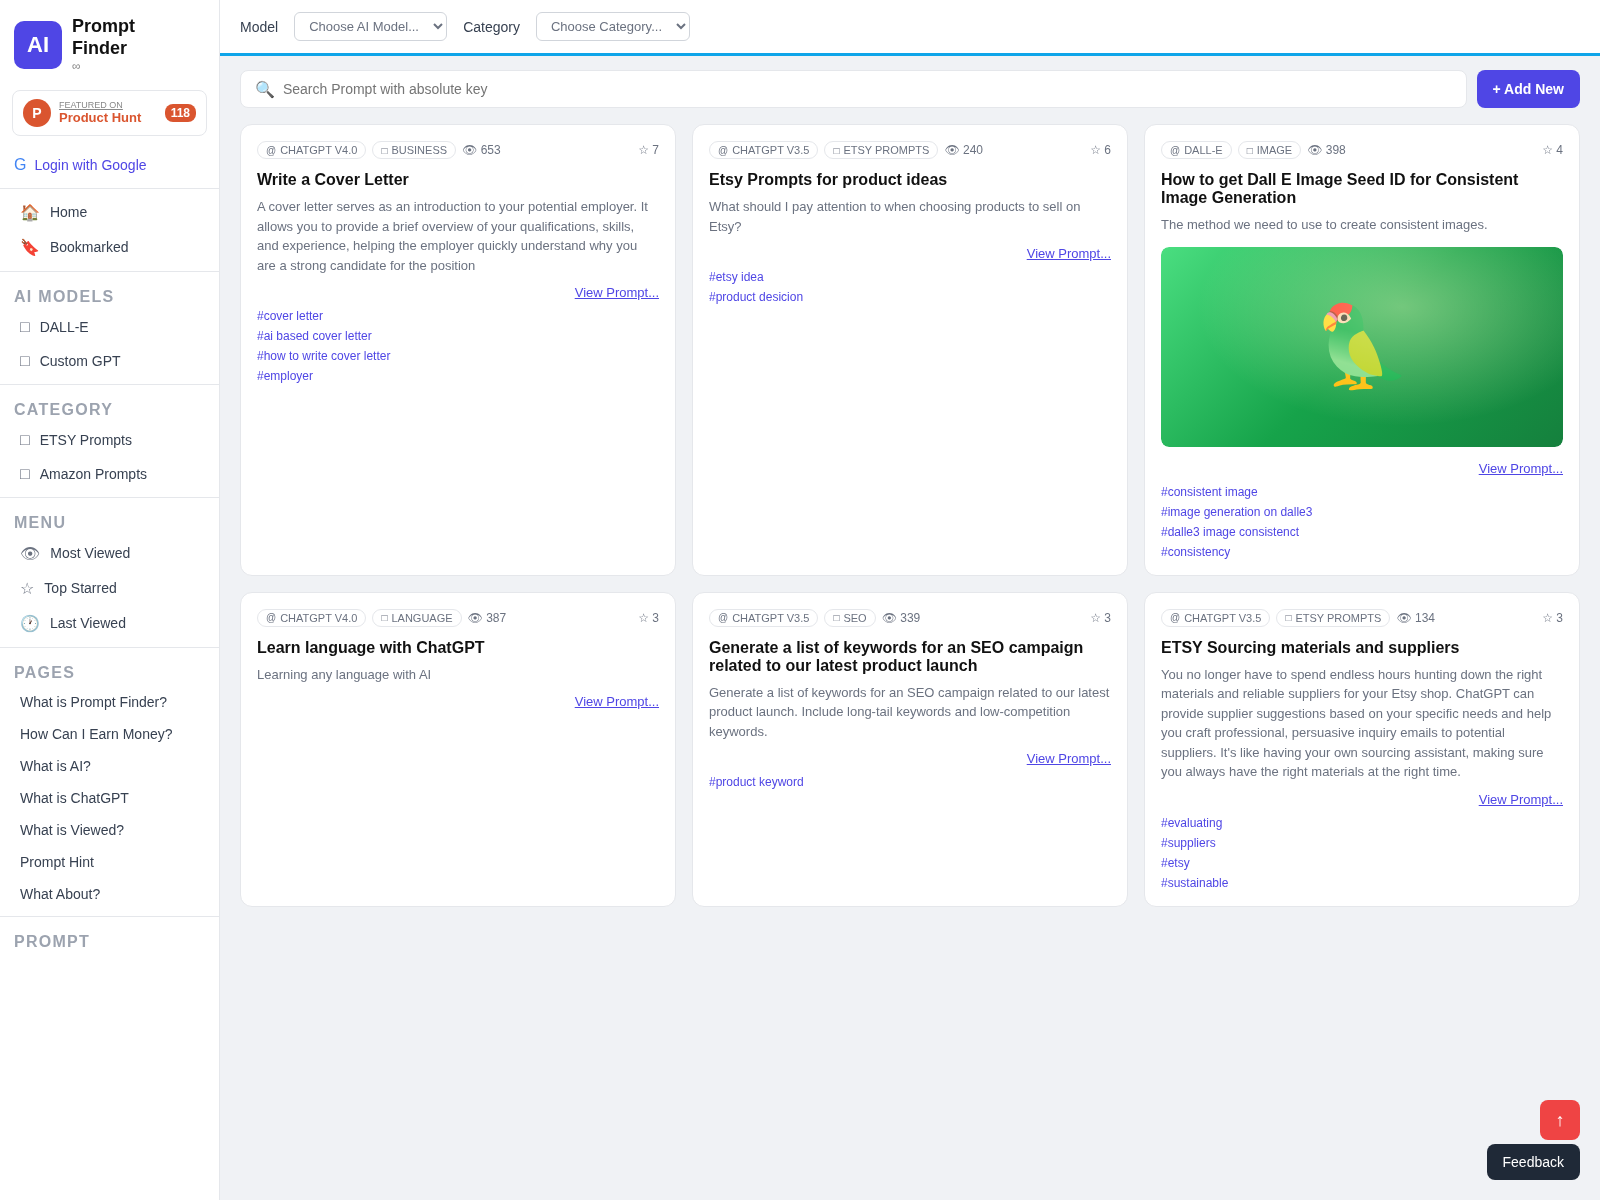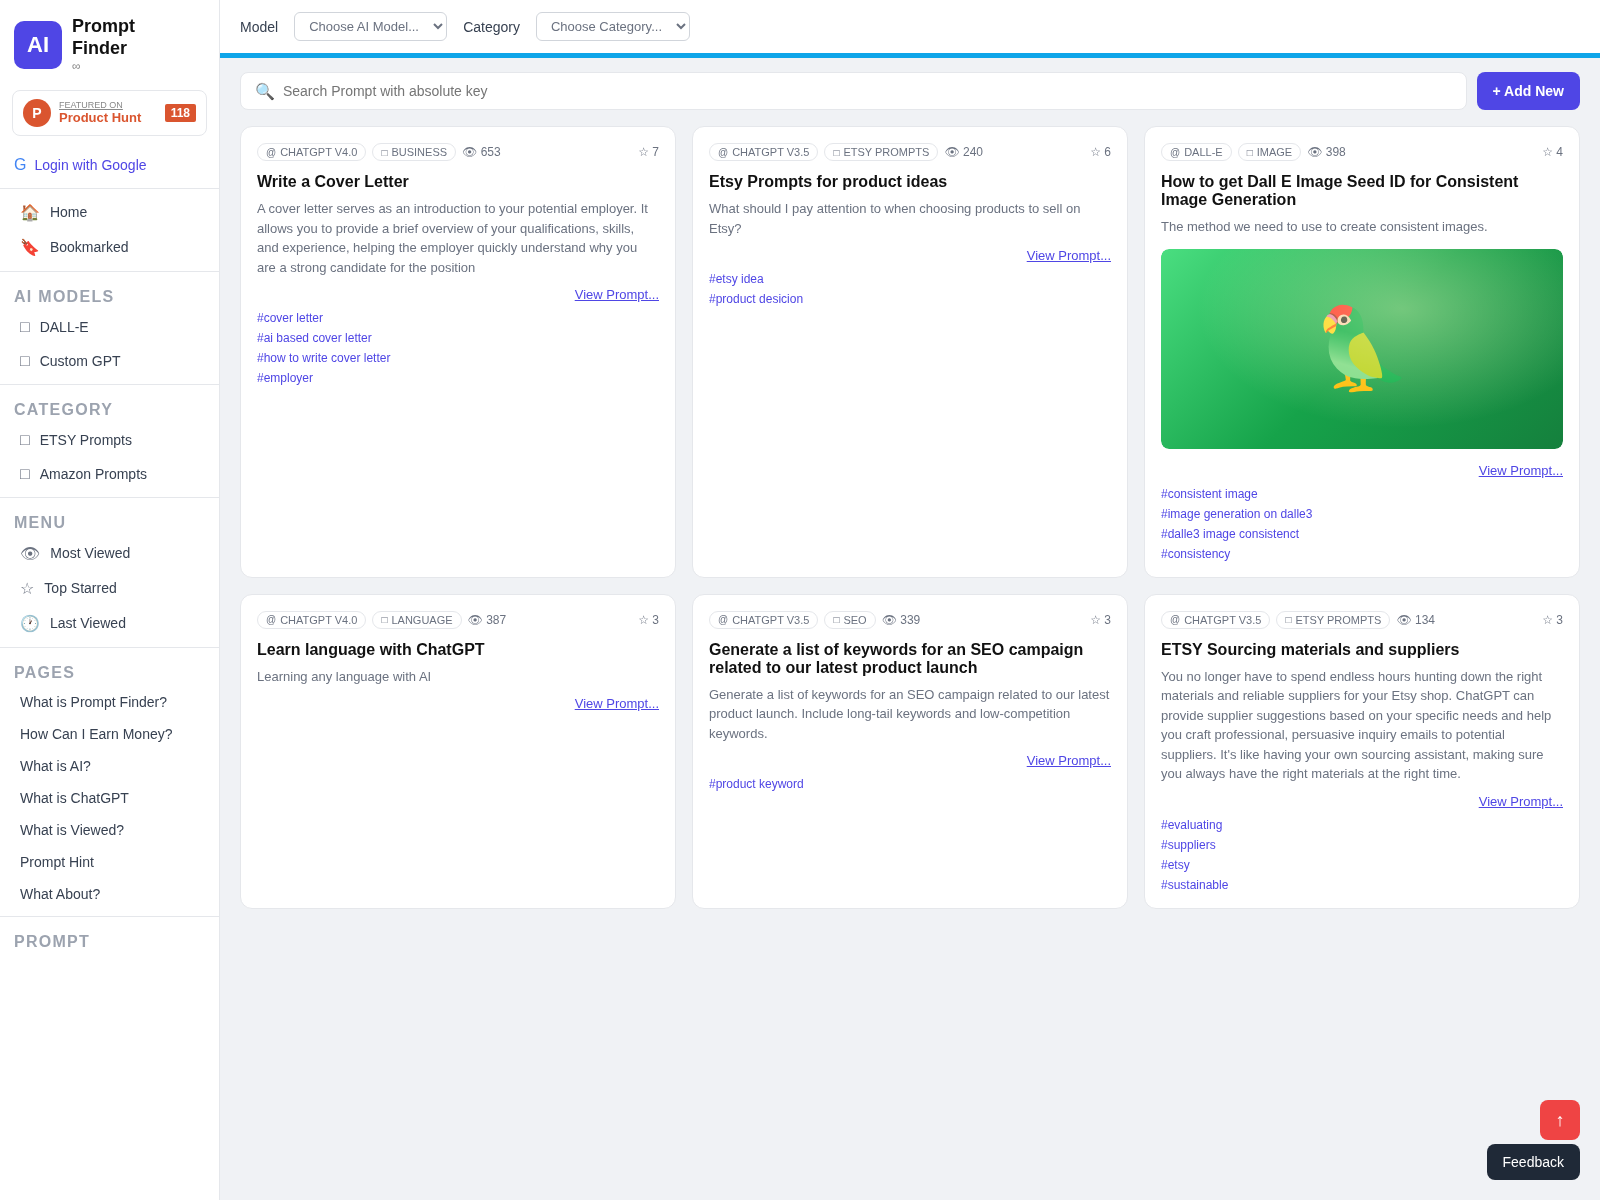--- a/index.html
+++ b/index.html
@@ -54,21 +54,21 @@
       border-radius: 50%;
       display: flex; align-items: center; justify-content: center;
       color: white; font-size: 14px; font-weight: 700;
     }
     .ph-text { flex: 1; }
     .ph-text .featured { font-size: 9px; color: #888; text-transform: uppercase; text-decoration: underline; }
     .ph-text .name { font-size: 13px; font-weight: 700; color: #da552f; }
     .ph-count {
       background: #da552f;
       color: white;
-      border-radius: 2px;
+      border-radius: 8px;
       font-size: 12px;
       font-weight: 700;
       padding: 2px 6px;
     }
 
     .sidebar-login {
       display: flex; align-items: center; gap: 8px;
       padding: 8px 14px;
       color: #4f46e5; font-size: 14px; font-weight: 500;
       cursor: pointer;
@@ -97,21 +97,21 @@
     #main {
       flex: 1;
       display: flex;
       flex-direction: column;
       overflow: hidden;
     }
 
     
     .topbar {
       background: #fff;
-      border-bottom: 5px solid #0ea5e9;
+      border-bottom: 3px solid #0ea5e9;
       padding: 12px 20px;
       display: flex;
       align-items: center;
       gap: 16px;
     }
     .topbar-label { font-size: 14px; color: #374151; font-weight: 500; }
     .topbar-select {
       border: 1px solid #d1d5db;
       border-radius: 6px;
       padding: 5px 10px;

